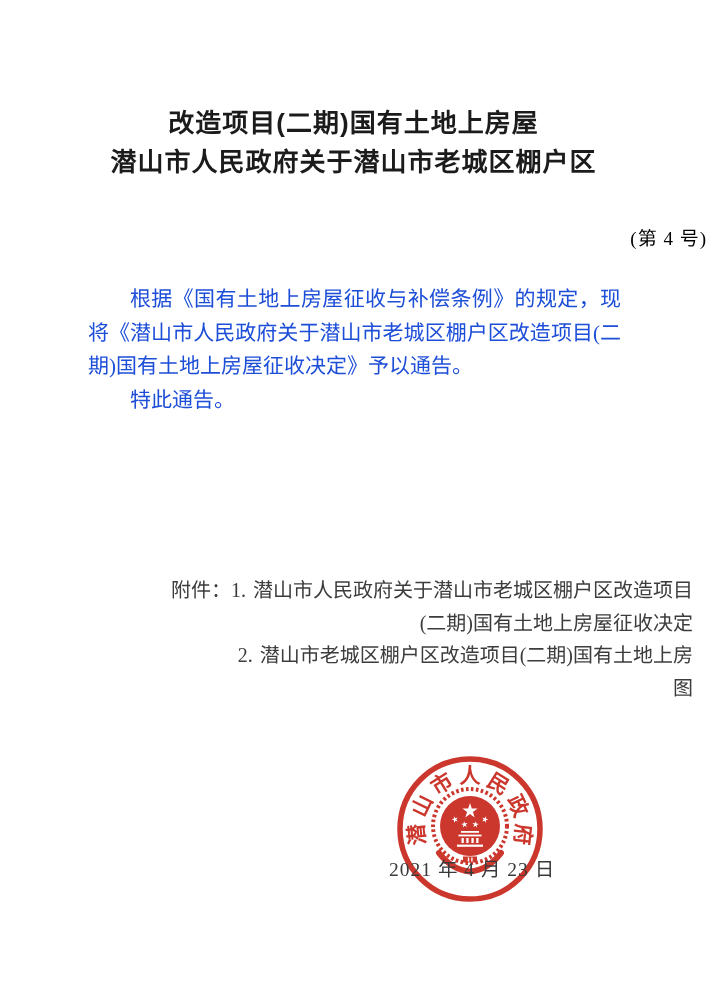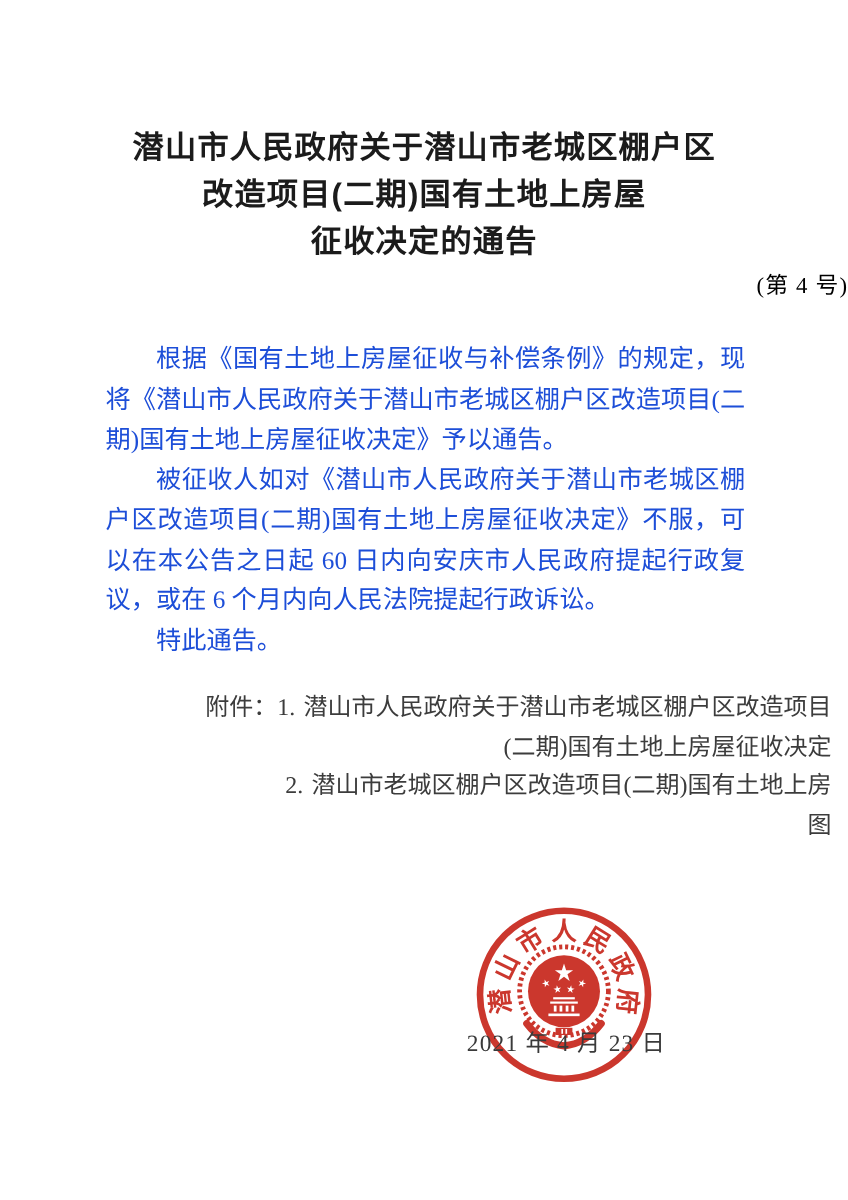--- a/index.html
+++ b/index.html
@@ -78,30 +78,28 @@
     z-index: 2;
     white-space: nowrap;
   }
 </style>
 </head>
 <body>
 
 <div class="page">
 
   <div class="doc-title">
+    <div>改造项目(二期)国有土地上房屋</div>
     <div>潜山市人民政府关于潜山市老城区棚户区</div>
-    <div>改造项目(二期)国有土地上房屋</div>
-    <div>征收决定的通告</div>
   </div>
 
   <div class="doc-number">(第 4 号)</div>
 
   <div class="doc-body">
     <p>根据《国有土地上房屋征收与补偿条例》的规定，现将《潜山市人民政府关于潜山市老城区棚户区改造项目(二期)国有土地上房屋征收决定》予以通告。</p>
-    <p>被征收人如对《潜山市人民政府关于潜山市老城区棚户区改造项目(二期)国有土地上房屋征收决定》不服，可以在本公告之日起 60 日内向安庆市人民政府提起行政复议，或在 6 个月内向人民法院提起行政诉讼。</p>
     <p>特此通告。</p>
   </div>
 
   <div class="attachments">
     <div class="attach-line"><span>附件：</span><span class="num">1.</span><span>潜山市人民政府关于潜山市老城区棚户区改造项目</span></div>
     <div class="attach-line indent-cont">(二期)国有土地上房屋征收决定</div>
     <div class="attach-line indent-num"><span class="num">2.</span><span>潜山市老城区棚户区改造项目(二期)国有土地上房</span></div>
     <div class="attach-line indent-cont">图</div>
   </div>
 

